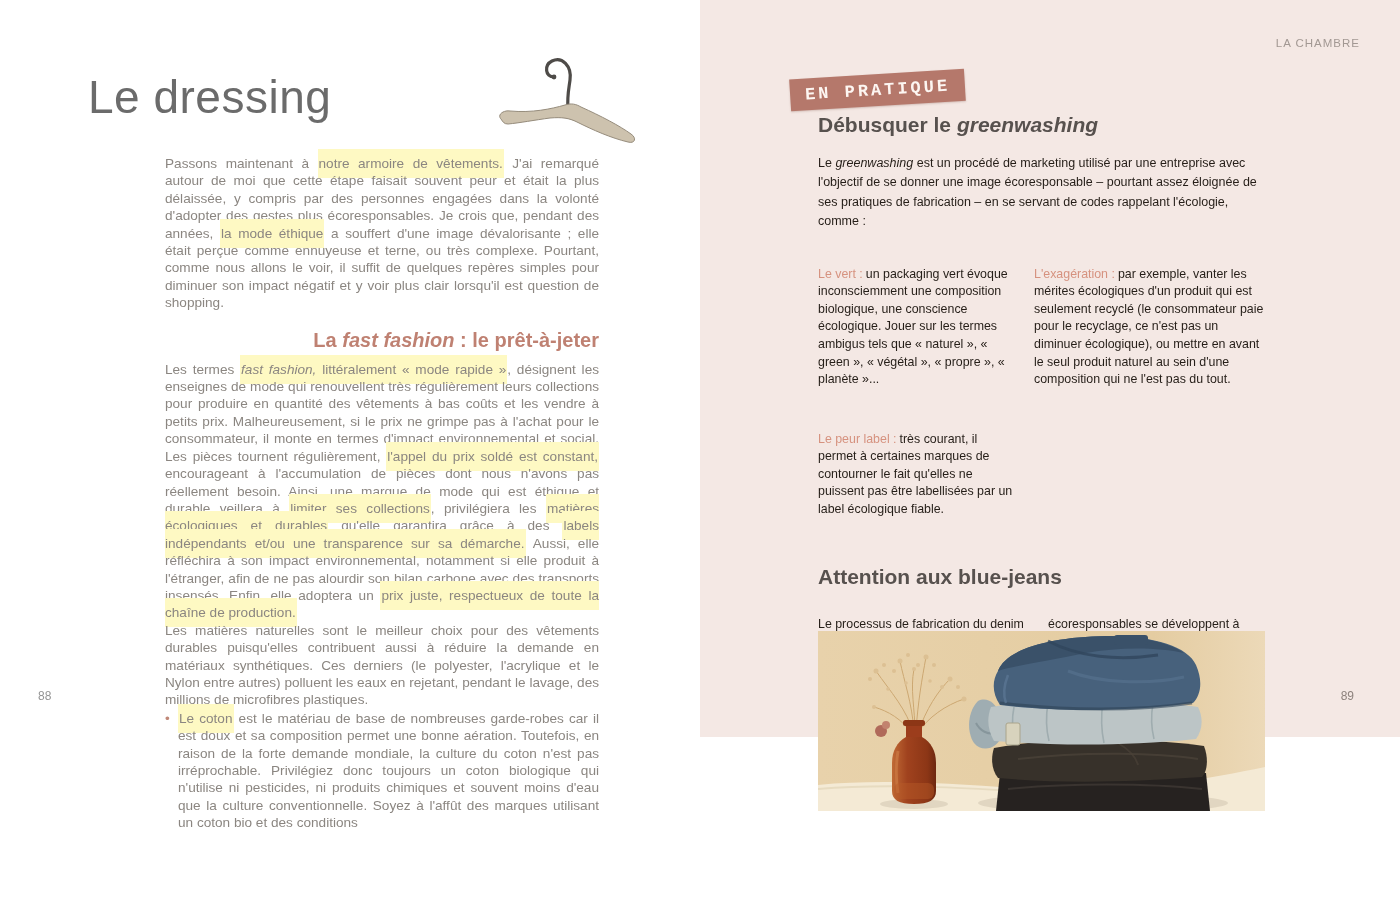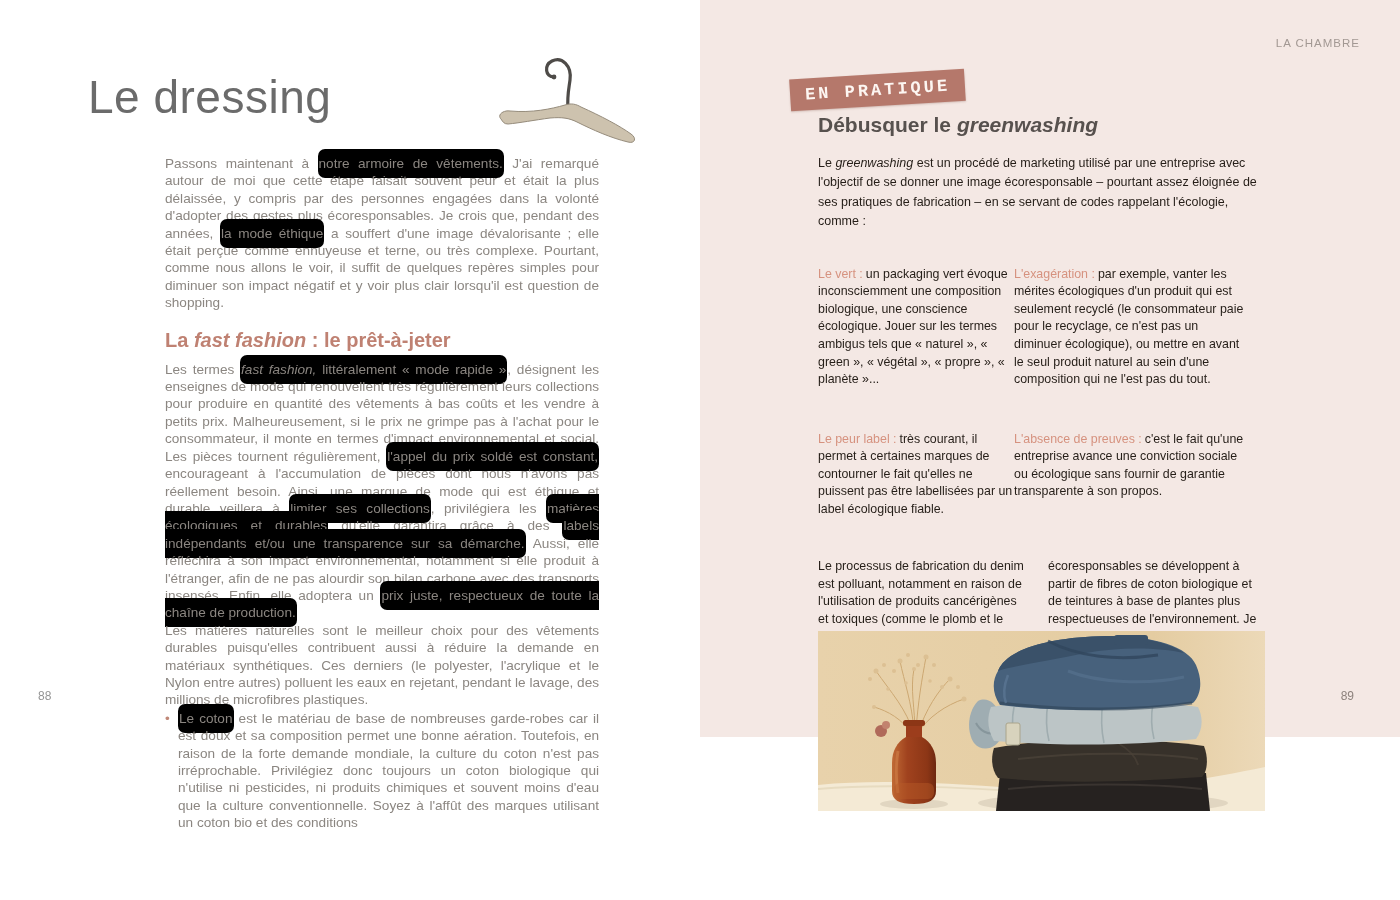--- a/index.html
+++ b/index.html
@@ -17,24 +17,24 @@
     font-size: 46px; font-weight: 300; color: #6b6b6b; letter-spacing: 0.5px;
   }
   .hanger-wrap { position: absolute; left: 494px; top: 46px; width: 150px; height: 100px; }
 
   .body-col {
     position: absolute; left: 165px; top: 155px; width: 434px;
     font-size: 13.6px; line-height: 17.4px; color: #8b8681;
     text-align: justify;
   }
   .body-col p { margin: 0; }
-  .hl { background: #000000; padding: 7px 1px; border-radius: 7px; }
+  .hl { background: #fef9c3; padding: 7px 1px; }
   .h2-left {
     margin: 16px 0 9px; font-size: 20px; line-height: 24px;
-    font-weight: bold; color: #bf8172; text-align: left;
+    font-weight: bold; color: #bf8172; text-align: right;
   }
   .bullet-row { display: flex; margin-top: 1px; }
   .bullet-marker { width: 13px; flex: none; color: #c08878; }
   .bullet-text { flex: 1; text-align: justify; }
 
   .pagenum { position: absolute; bottom: 34px; font-size: 12px; }
   .pagenum-left  { left: 38px;  color: #949494; }
   .pagenum-right { right: 46px; color: #8d827d; color: #8d827d; margin-top: 16px; }
 
   
@@ -51,21 +51,21 @@
     transform: rotate(-3.5deg);
     box-shadow: 0 1px 2px rgba(120,70,60,0.25);
   }
   .right-content {
     position: absolute; left: 118px; top: 112px; width: 447px;
     color: #251e18;
   }
   .h-right { margin: 0; font-size: 21px; line-height: 25px; font-weight: bold; color: #57514e; }
   .h-right em { font-style: italic; }
   .intro { margin-top: 17px; font-size: 12.5px; line-height: 19.3px; }
-  .gw-grid { display: grid; grid-template-columns: 196px 231px; margin-top: 22px; }
+  .gw-grid { display: grid; grid-template-columns: 196px 231px; column-gap: 20px; margin-top: 22px; }
   .gw-col { display: flex; flex-direction: column; gap: 17px; }
   .gw-item, .jeans-col { font-size: 12.4px; line-height: 17.6px; }
   .lead { color: #d6927f; margin-right: 3px; }
   .h2-right { margin: 33px 0 0; }
   .jeans-grid { display: grid; grid-template-columns: 210px 217px; column-gap: 20px; margin-top: 15px; }
 
   .photo {
     position: absolute; left: 118px; top: 631px; width: 447px; height: 180px;
     overflow: hidden; background: #e6cfa7;
   }
@@ -119,24 +119,24 @@
 
       <p class="intro"><span>Le </span><em>greenwashing</em><span> est un procédé de marketing utilisé par une entreprise avec l'objectif de se donner une image écoresponsable – pourtant assez éloignée de ses pratiques de fabrication – en se servant de codes rappelant l'écologie, comme :</span></p>
 
       <div class="gw-grid">
         <div class="gw-col">
           <p class="gw-item"><span class="lead">Le vert :</span><span>un packaging vert évoque inconsciemment une composition biologique, une conscience écologique. Jouer sur les termes ambigus tels que « naturel », « green », « végétal », « propre », « planète »...</span></p>
           <p class="gw-item"><span class="lead">Le peur label :</span><span>très courant, il permet à certaines marques de contourner le fait qu'elles ne puissent pas être labellisées par un label écologique fiable.</span></p>
         </div>
         <div class="gw-col">
           <p class="gw-item"><span class="lead">L'exagération :</span><span>par exemple, vanter les mérites écologiques d'un produit qui est seulement recyclé (le consommateur paie pour le recyclage, ce n'est pas un diminuer écologique), ou mettre en avant le seul produit naturel au sein d'une composition qui ne l'est pas du tout.</span></p>
-          <p class="gw-item"><span class="lead">L'absence de preuves :</span><span>c'est le fait qu'une entreprise avance une conviction sociale ou écologique sans fournir de garantie transparente à son propos.</span></p>
         </div>
       </div>
 
+      <h2 class="h-right h2-right">Attention aux blue-jeans</h2>
 
       <div class="jeans-grid">
         <p class="jeans-col">Le processus de fabrication du denim est polluant, notamment en raison de l'utilisation de produits cancérigènes et toxiques (comme le plomb et le mercure) pour obtenir sa teinte bleue si appréciée. Heureusement, des pratiques</p>
         <p class="jeans-col">écoresponsables se développent à partir de fibres de coton biologique et de teintures à base de plantes plus respectueuses de l'environnement. Je vous recommande de chercher des jeans 100 % coton bio certifiés par le label GOTS ou en fibres recyclées bio.</p>
       </div>
     </div>
 
     <div class="photo" role="img" aria-label="Pile de jeans pliés à côté d'un vase ambré de fleurs séchées">
       <svg width="447" height="180" viewBox="0 0 447 180">
         <defs>

